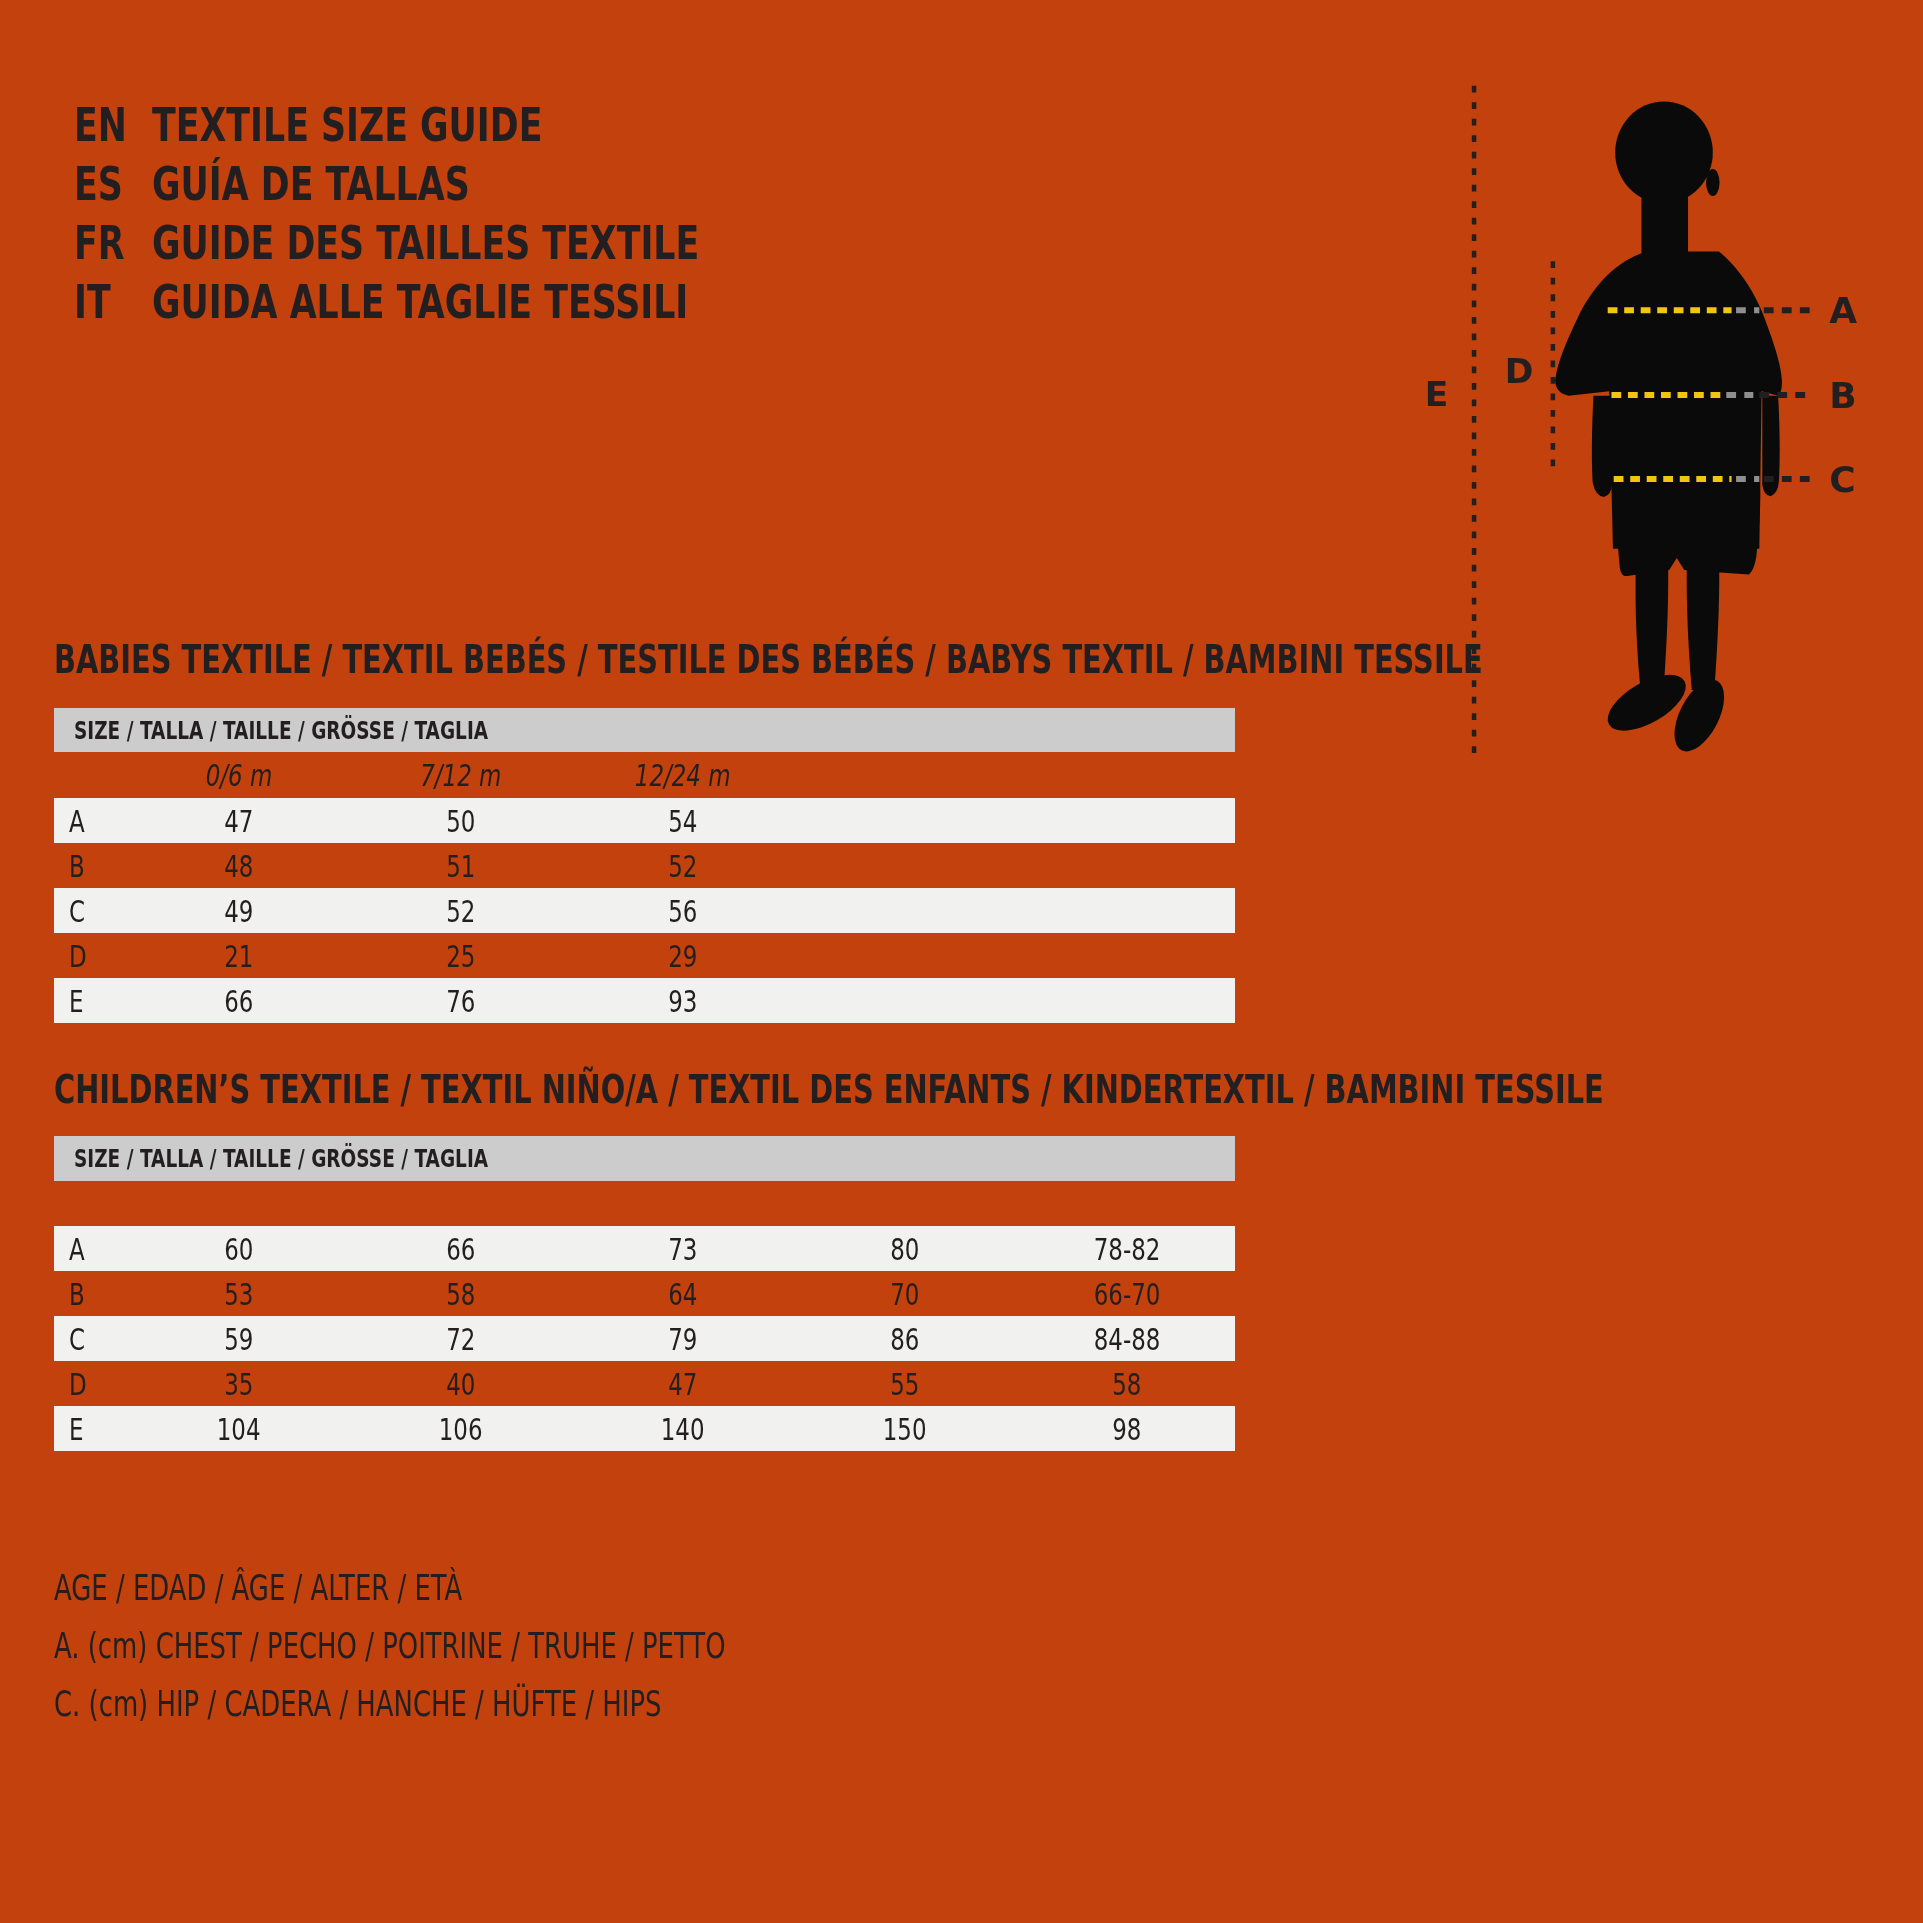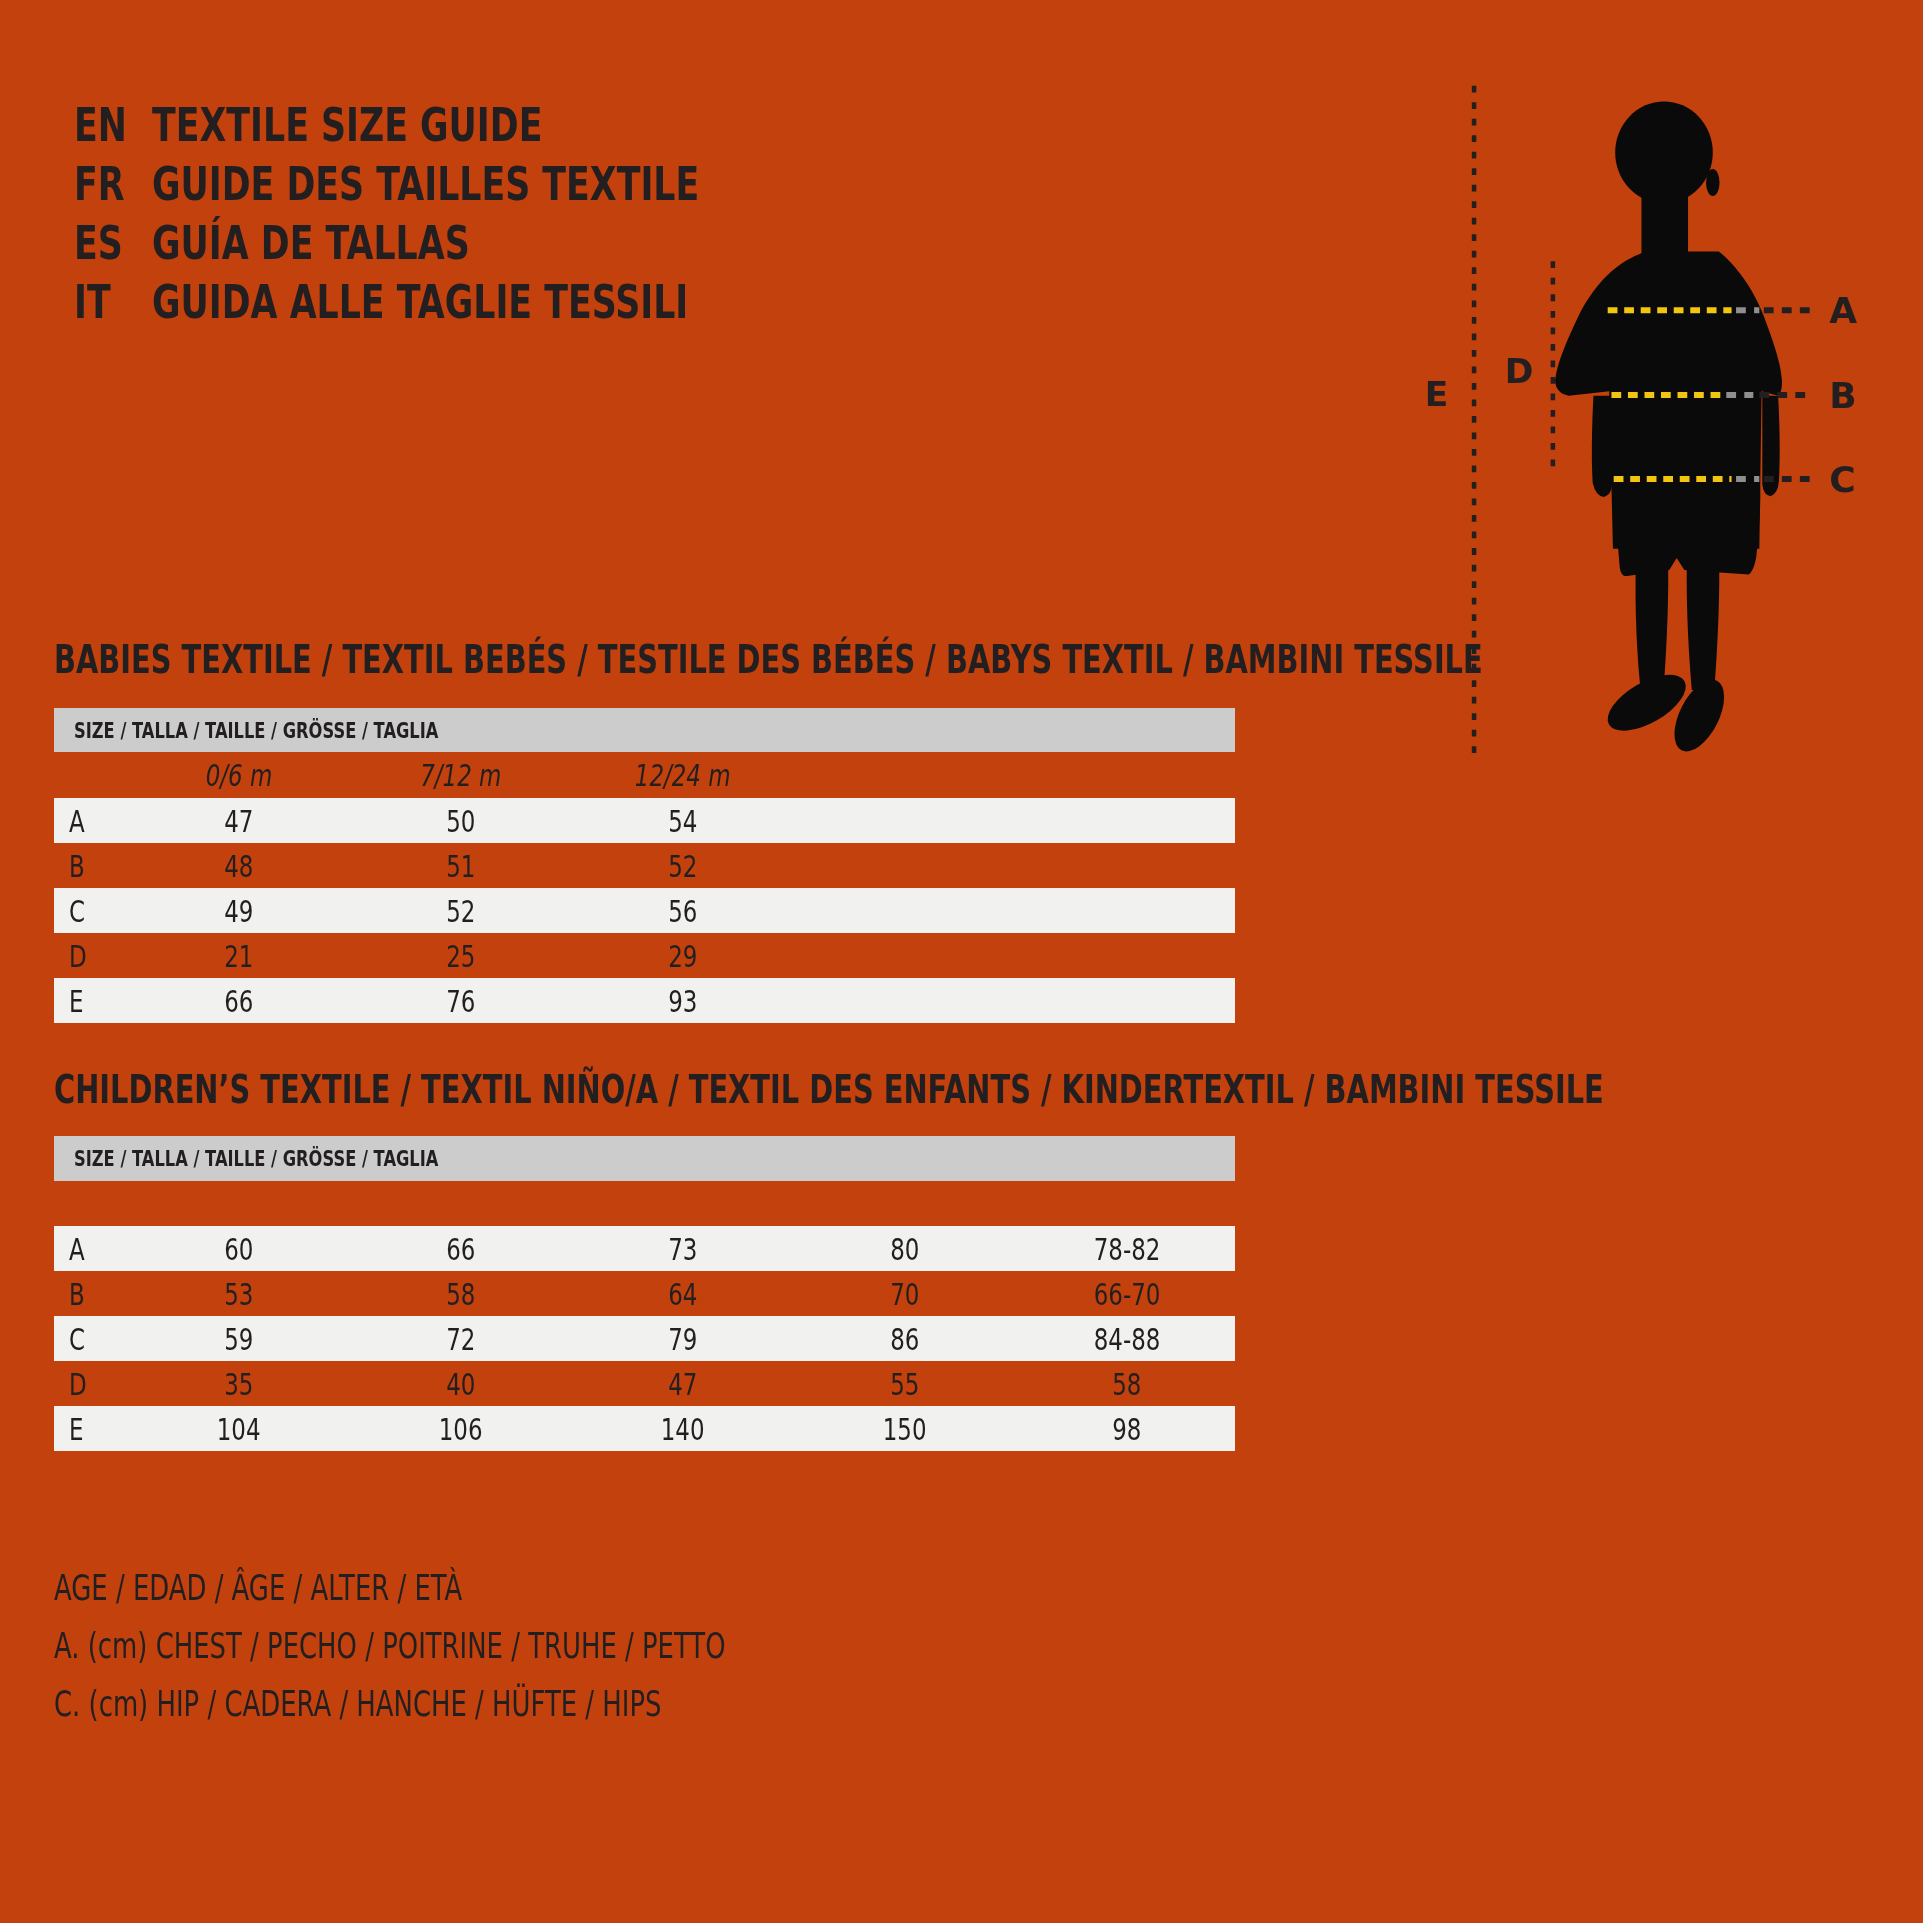--- a/index.html
+++ b/index.html
@@ -12,21 +12,21 @@
   .header-block{position:absolute;left:74px;top:95px;}
   .lang-row{display:flex;height:59px;align-items:center;font-size:47px;font-weight:bold;}
   .lang-code{width:78px;}
   
   .section-heading{position:absolute;left:54px;font-size:39px;font-weight:bold;}
   #babies-heading{top:637px;}
   #children-heading{top:1067px;}
 
   
   .size-bar{position:absolute;left:54px;width:1181px;background:#cccccc;display:flex;align-items:center;
-            padding-left:19.5px;box-sizing:border-box;font-size:22px;font-weight:bold;}
+            padding-left:19.5px;box-sizing:border-box;font-size:25px;font-weight:bold;}
   #babies-bar{top:708px;height:44px;}
   #children-bar{top:1136px;height:45px;}
 
   
   .tbl{position:absolute;left:54px;width:1181px;}
   #babies-cols{top:751px;font-style:italic;}
   #babies-rows{top:798px;}
   #children-cols{top:1215px;}
   #children-rows{top:1226px;}
   .grid{display:grid;align-items:center;height:45px;font-size:31px;}
@@ -49,26 +49,26 @@
 <body>
 
 <div class="page">
 
   <div class="header-block" id="lang-rows">
       <div class="lang-row">
         <span class="lang-code"><span class="cond">EN</span></span>
         <span class="cond">TEXTILE SIZE GUIDE</span>
       </div>
       <div class="lang-row">
+        <span class="lang-code"><span class="cond">ES</span></span>
+        <span class="cond">GUÍA DE TALLAS</span>
+      </div>
+      <div class="lang-row">
         <span class="lang-code"><span class="cond">FR</span></span>
         <span class="cond">GUIDE DES TAILLES TEXTILE</span>
-      </div>
-      <div class="lang-row">
-        <span class="lang-code"><span class="cond">ES</span></span>
-        <span class="cond">GUÍA DE TALLAS</span>
       </div>
       <div class="lang-row">
         <span class="lang-code"><span class="cond">IT</span></span>
         <span class="cond">GUIDA ALLE TAGLIE TESSILI</span>
       </div>
     </div>
 
   <div class="figure-panel">
     <svg width="503" height="714" viewBox="0 0 670 950">
 

